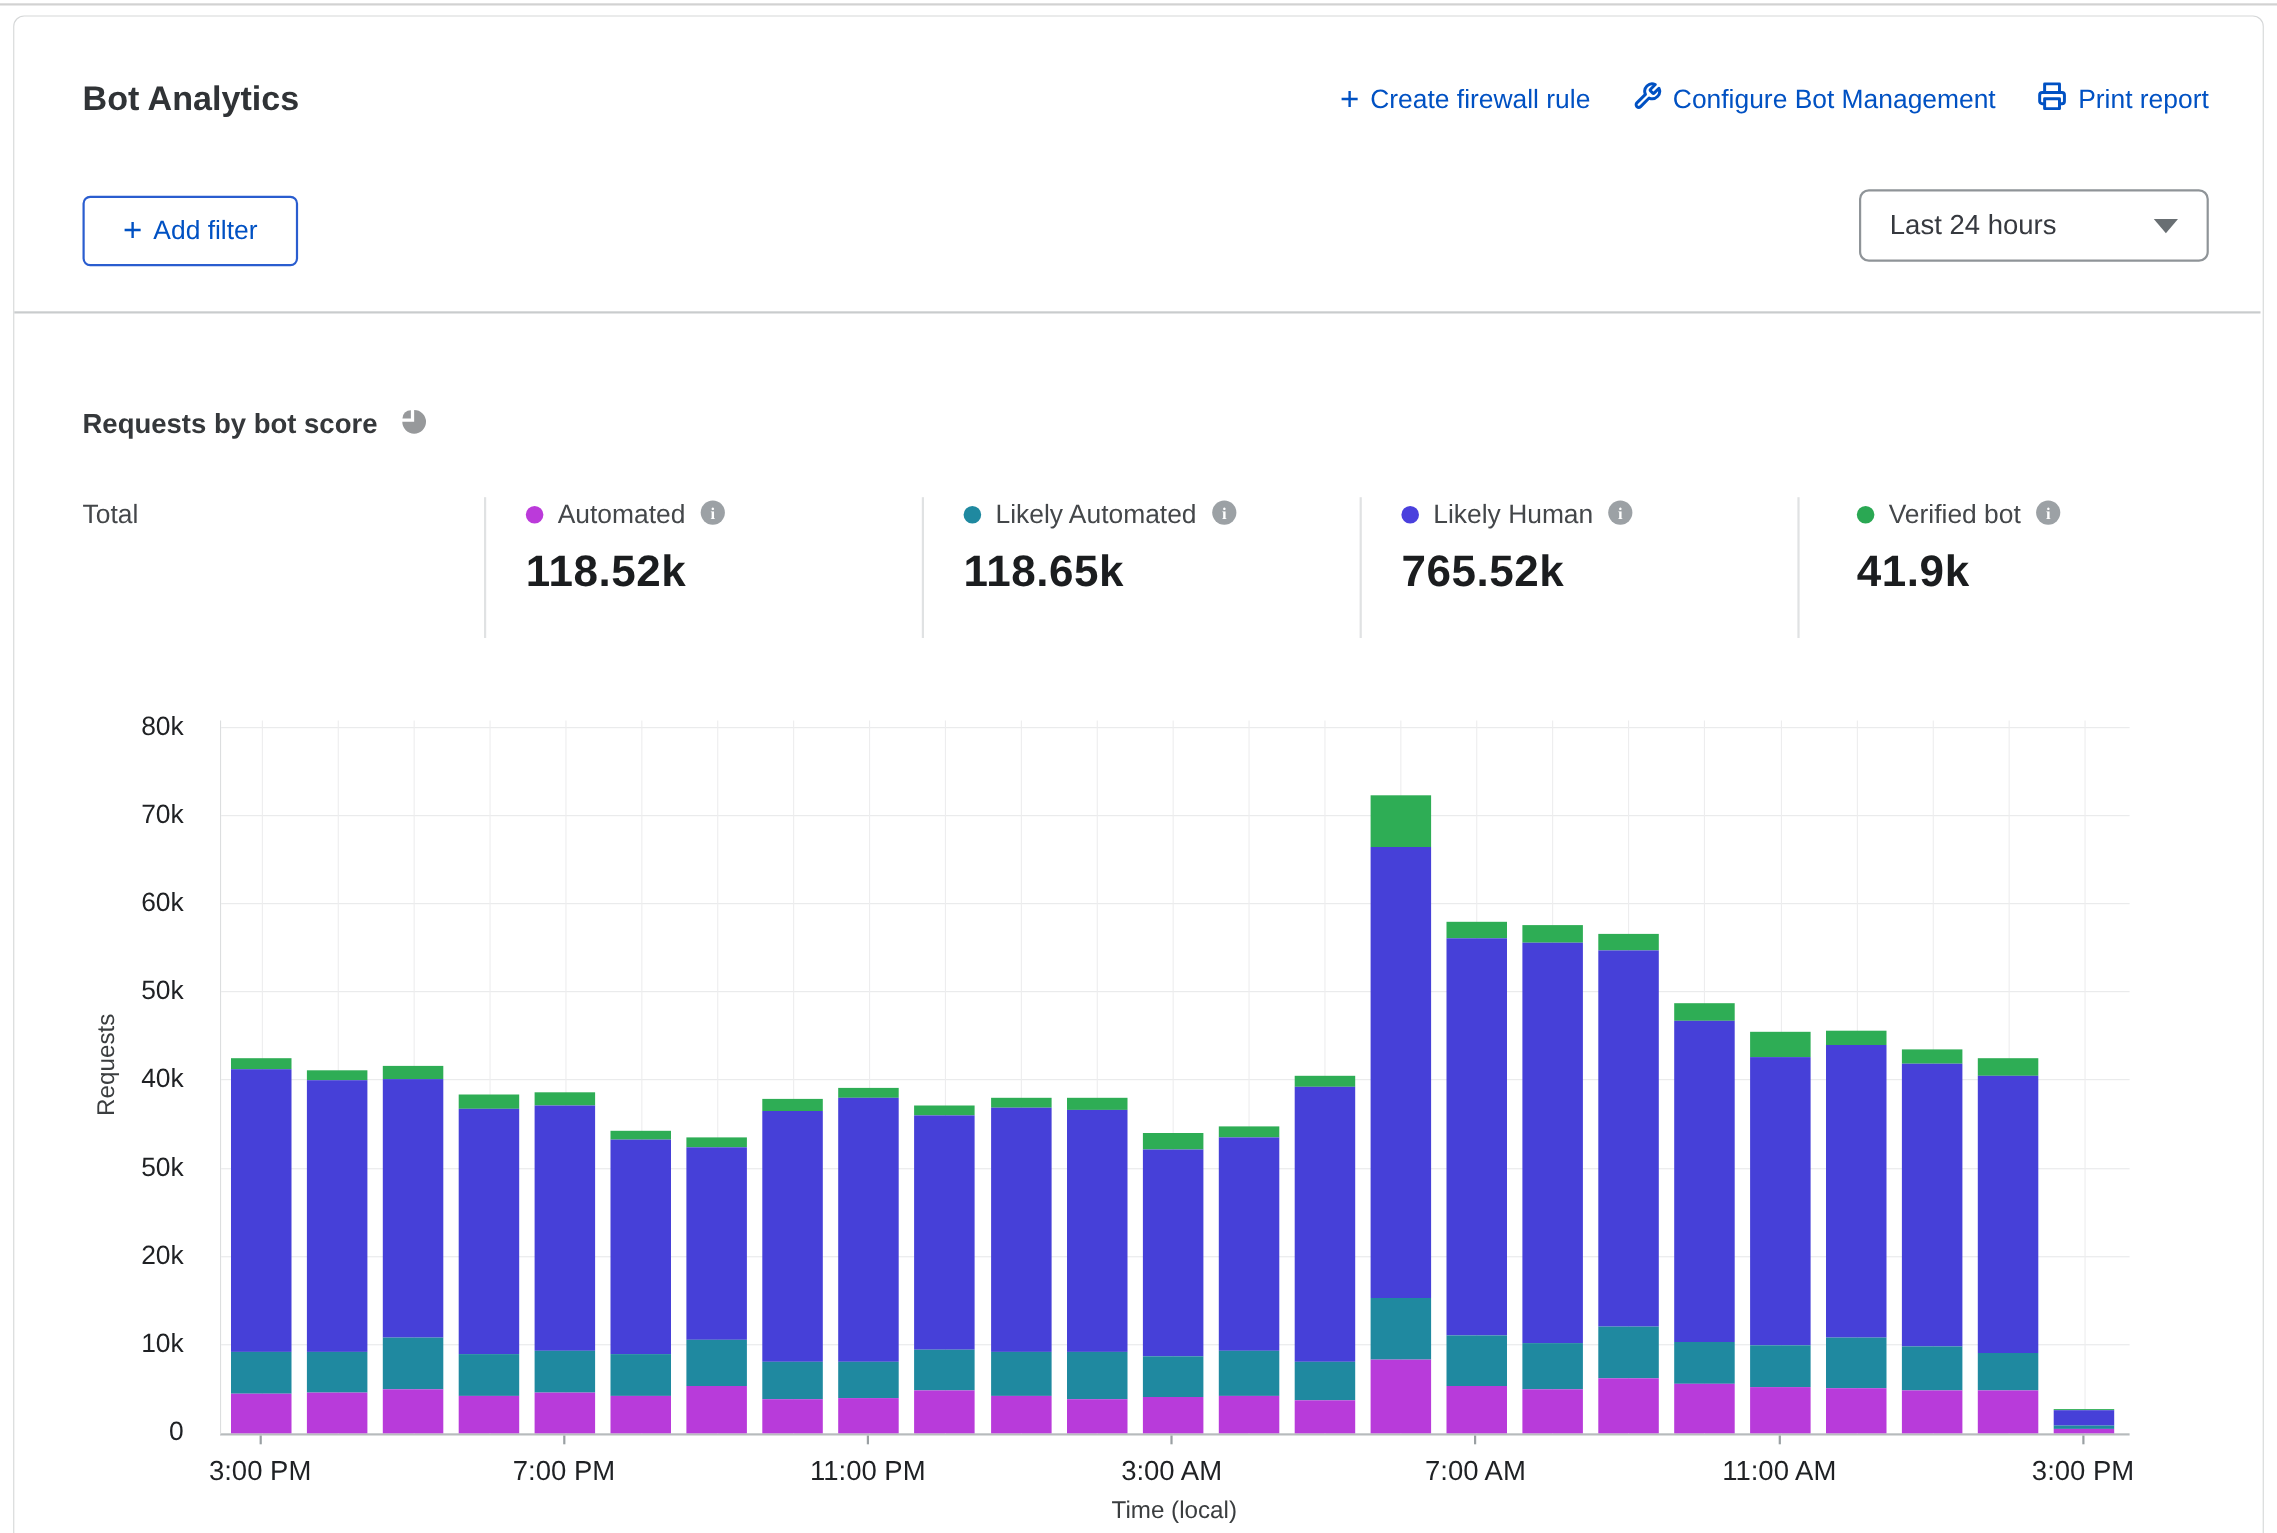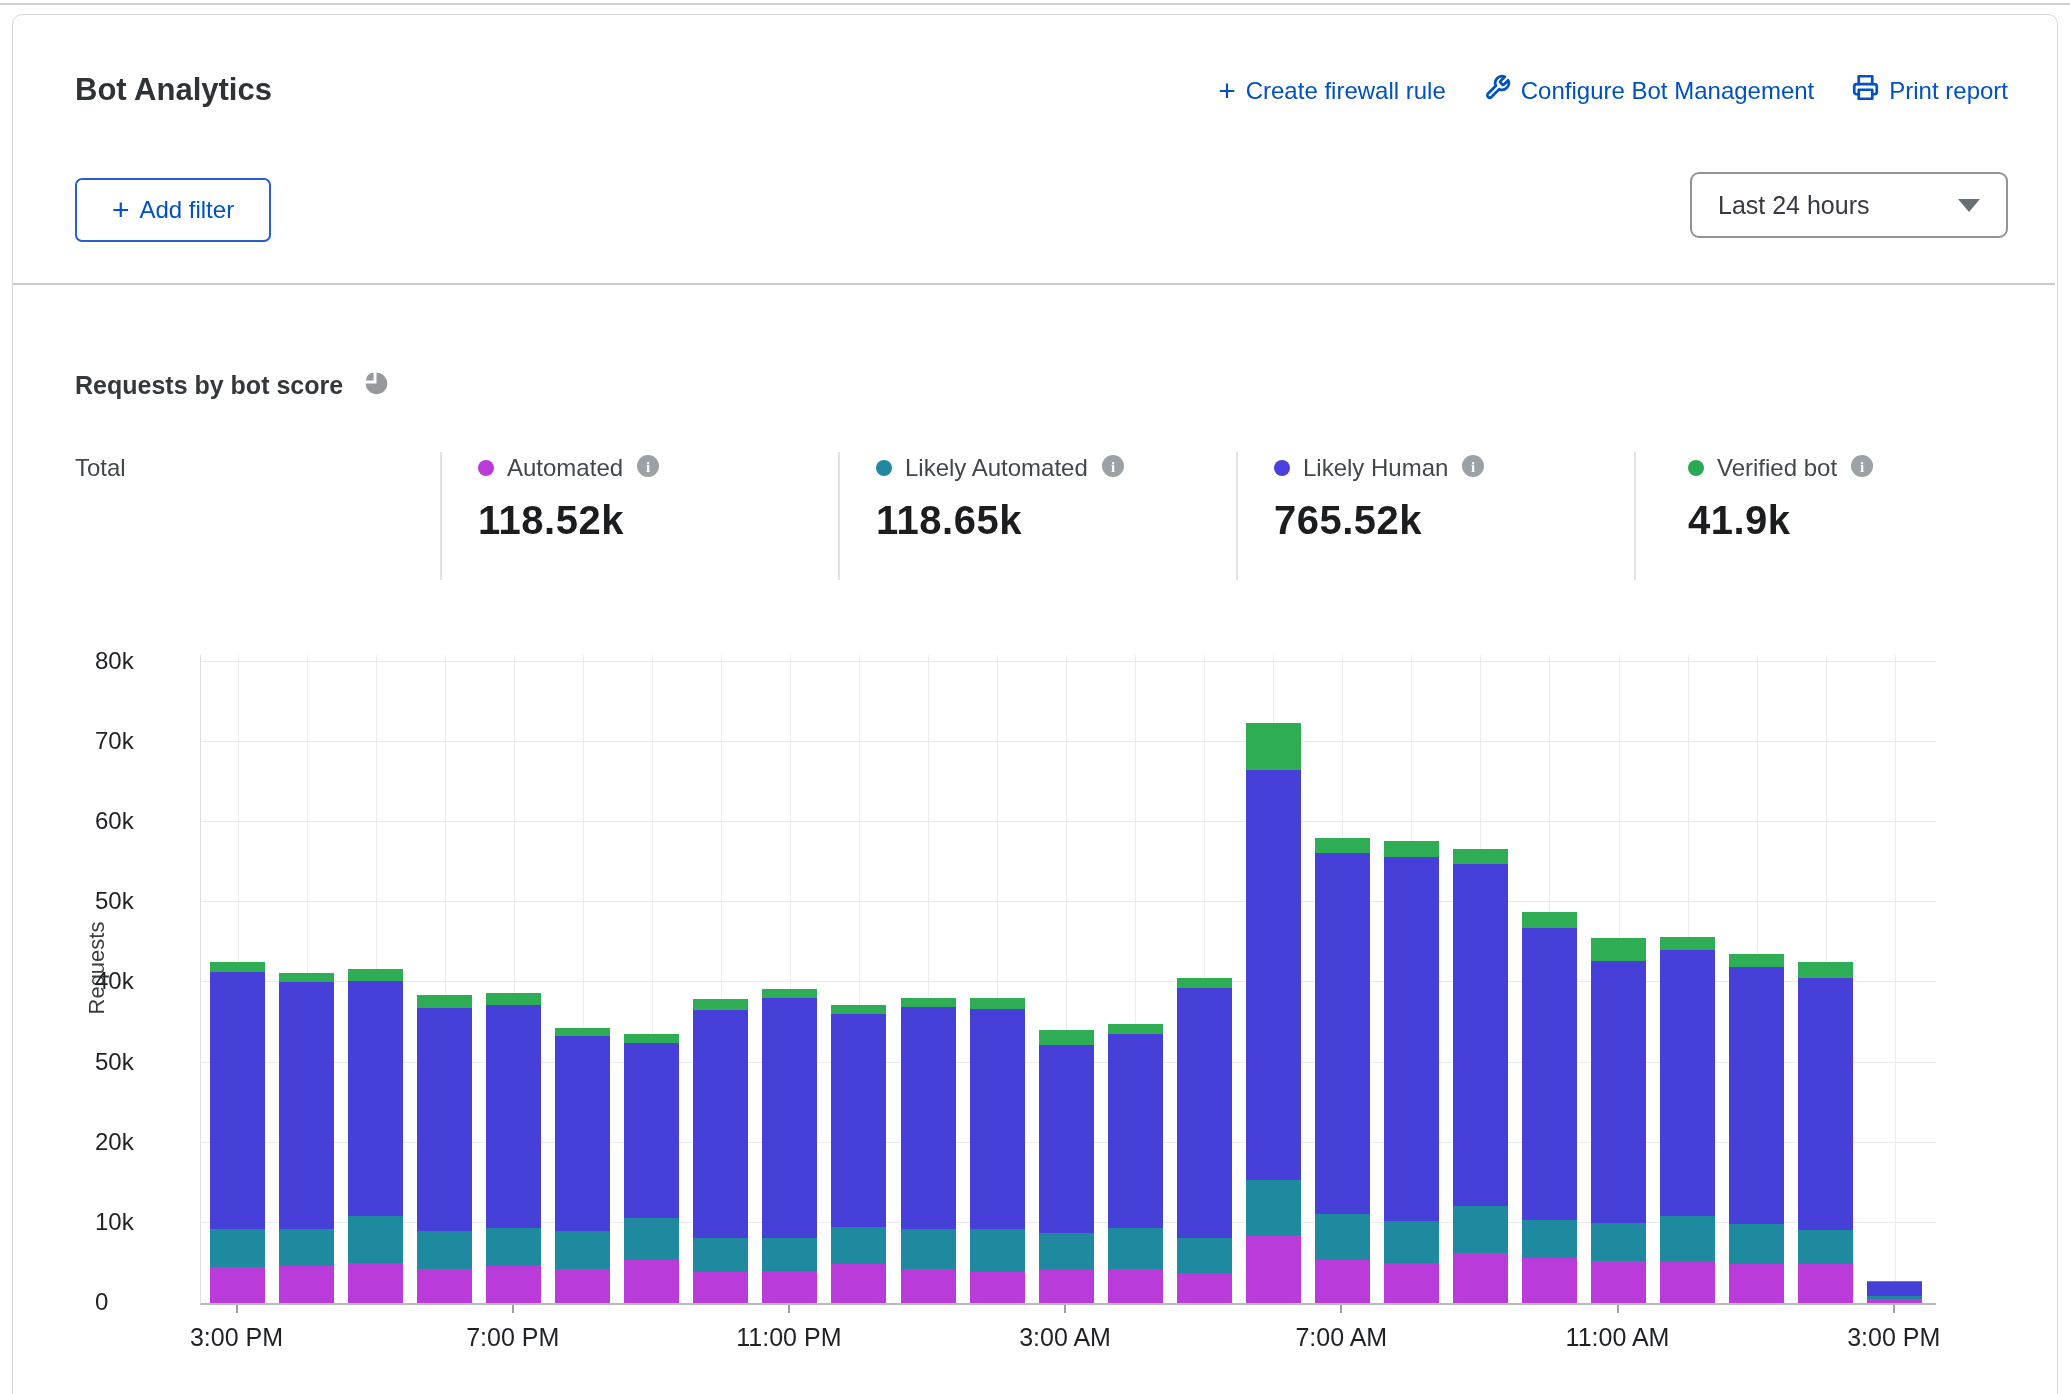--- a/index.html
+++ b/index.html
@@ -27,21 +27,21 @@
   .stat-sep{top:452px;width:0;height:128px;border-left:2px solid #e0e2e3;}
   
   #chart-area{left:0;top:600px;width:2070px;height:794px;}
   #plot{position:absolute;left:200px;top:55px;width:1735px;height:648px;
     border-bottom:2px solid #b7bbbd;border-left:1px solid #dcdedf;}
   .h-grid{position:absolute;left:0;width:100%;height:0;border-top:1.5px solid #e8e9a0;}
   .h-grid{border-top:1.5px solid #e8e9ea;}
   .v-grid{position:absolute;top:0;bottom:0;width:0;border-left:1.5px solid #ededee;}
   .bar{position:absolute;bottom:0;display:flex;flex-direction:column-reverse;}
   .seg{width:100%;}
-  .y-lab{position:absolute;width:72px;font-size:24px;color:#1f2124;}
+  .y-lab{position:absolute;width:72px;text-align:right;font-size:24px;color:#1f2124;}
   .x-tick{position:absolute;width:2px;height:8px;background:#9aa0a3;}
   .x-lab{position:absolute;width:240px;text-align:center;font-size:25px;color:#1f2124;}
   #ylabel{position:absolute;left:-3px;top:355px;width:200px;height:26px;text-align:center;
     font-size:22px;color:#3a3d3f;transform:rotate(-90deg);}
   #xlabel{position:absolute;left:200px;top:760px;width:1735px;text-align:center;font-size:22px;color:#3a3d3f;}
   .info-ic{flex:0 0 auto;}
 </style>
 </head>
 <body>
 
@@ -331,20 +331,21 @@
         <div class="seg" style="height: 252.504px; background: rgb(70, 64, 216);"></div>
         <div class="seg" style="height: 15.2304px; background: rgb(46, 173, 85);"></div>
       </div>
       <div class="bar" title="3:00 PM" style="left: 1666.2px; width: 55px; height: 21.6432px;">
         <div class="seg" style="height: 4.008px; background: rgb(184, 59, 218);"></div>
         <div class="seg" style="height: 3.2064px; background: rgb(31, 137, 160);"></div>
         <div class="seg" style="height: 13.6272px; background: rgb(70, 64, 216);"></div>
         <div class="seg" style="height: 0.8016px; background: rgb(46, 173, 85);"></div>
       </div>
     </div>
+  <div id="xlabel">Time (local)</div>
 <div class="y-lab" style="left: 95px; top: 688px;">0</div>
     <div class="y-lab" style="left: 95px; top: 607.84px;">10k</div>
     <div class="y-lab" style="left: 95px; top: 527.68px;">20k</div>
     <div class="y-lab" style="left: 95px; top: 447.52px;">50k</div>
     <div class="y-lab" style="left: 95px; top: 367.36px;">40k</div>
     <div class="y-lab" style="left: 95px; top: 287.2px;">50k</div>
     <div class="y-lab" style="left: 95px; top: 207.04px;">60k</div>
     <div class="y-lab" style="left: 95px; top: 126.88px;">70k</div>
     <div class="y-lab" style="left: 95px; top: 46.72px;">80k</div>
     <div class="x-tick" style="left: 235.5px; top: 705px;"></div>

